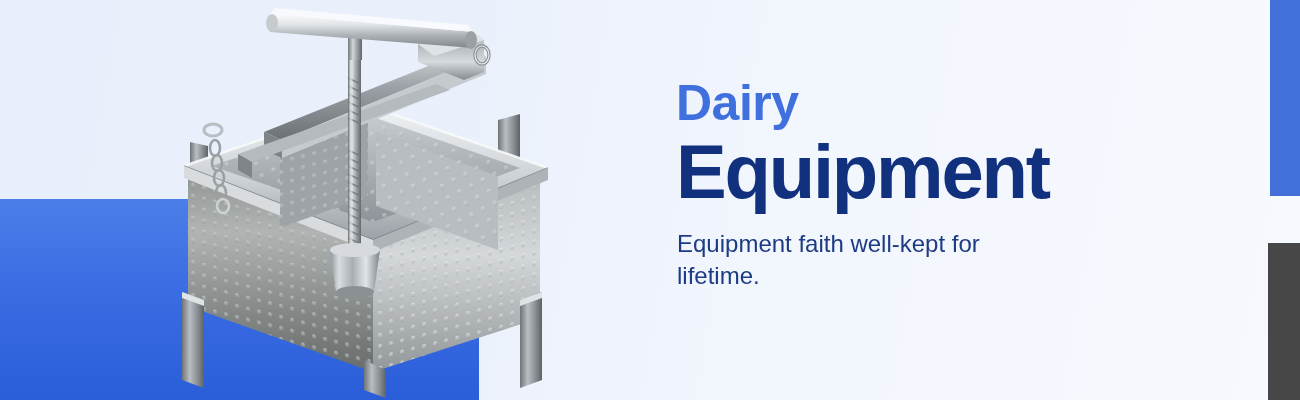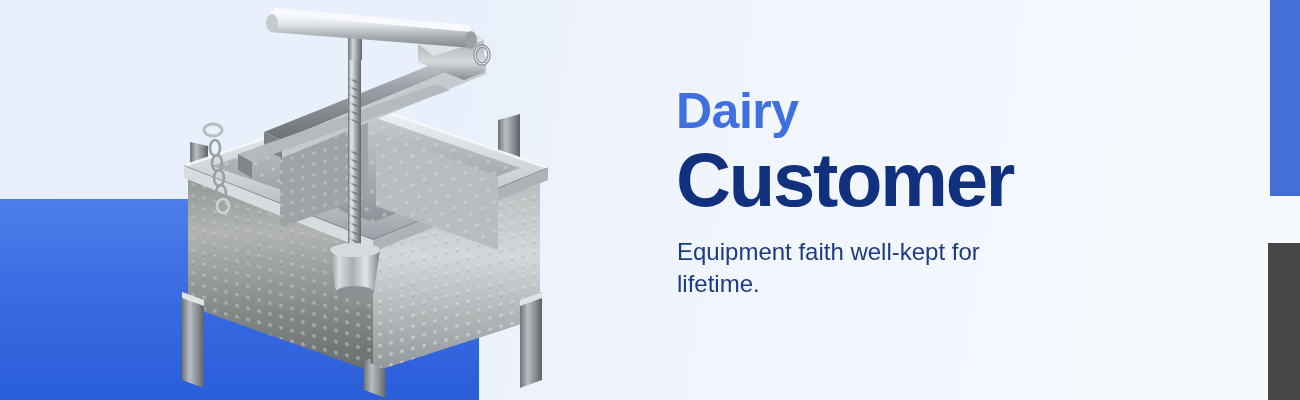--- a/index.html
+++ b/index.html
@@ -53,21 +53,21 @@
     width: 420px;
     height: 400px;
     z-index: 5;
   }
   .product-wrap svg { display: block; width: 100%; height: 100%; }
 
   
   .copy {
     position: absolute;
     left: 676px;
-    top: 86px;
+    top: 78px;
     width: 580px;
     z-index: 6;
   }
   .eyebrow {
     font-size: 50px;
     font-weight: bold;
     line-height: 1.0;
     letter-spacing: -0.5px;
     color: #4070dd;
     margin: 0;
@@ -276,17 +276,17 @@
         <polygon points="14,292 36,300 36,306 14,298" fill="#dfe3e6"></polygon>
         <polygon points="196,360 218,370 218,398 196,390" fill="url(#gLeg)"></polygon>
         <polygon points="352,300 374,292 374,380 352,388" fill="url(#gLeg)"></polygon>
         <polygon points="352,300 374,292 374,298 352,306" fill="#dfe3e6"></polygon>
       </g>
     </svg>
   </div>
 
   <div class="copy">
     <p class="eyebrow">Dairy</p>
-    <h1 class="headline">Customer</h1>
+    <h1 class="headline">Equipment</h1>
     <p class="subcopy">Equipment faith well-kept for lifetime.</p>
   </div>
 
 </div>
 
 </body></html>

